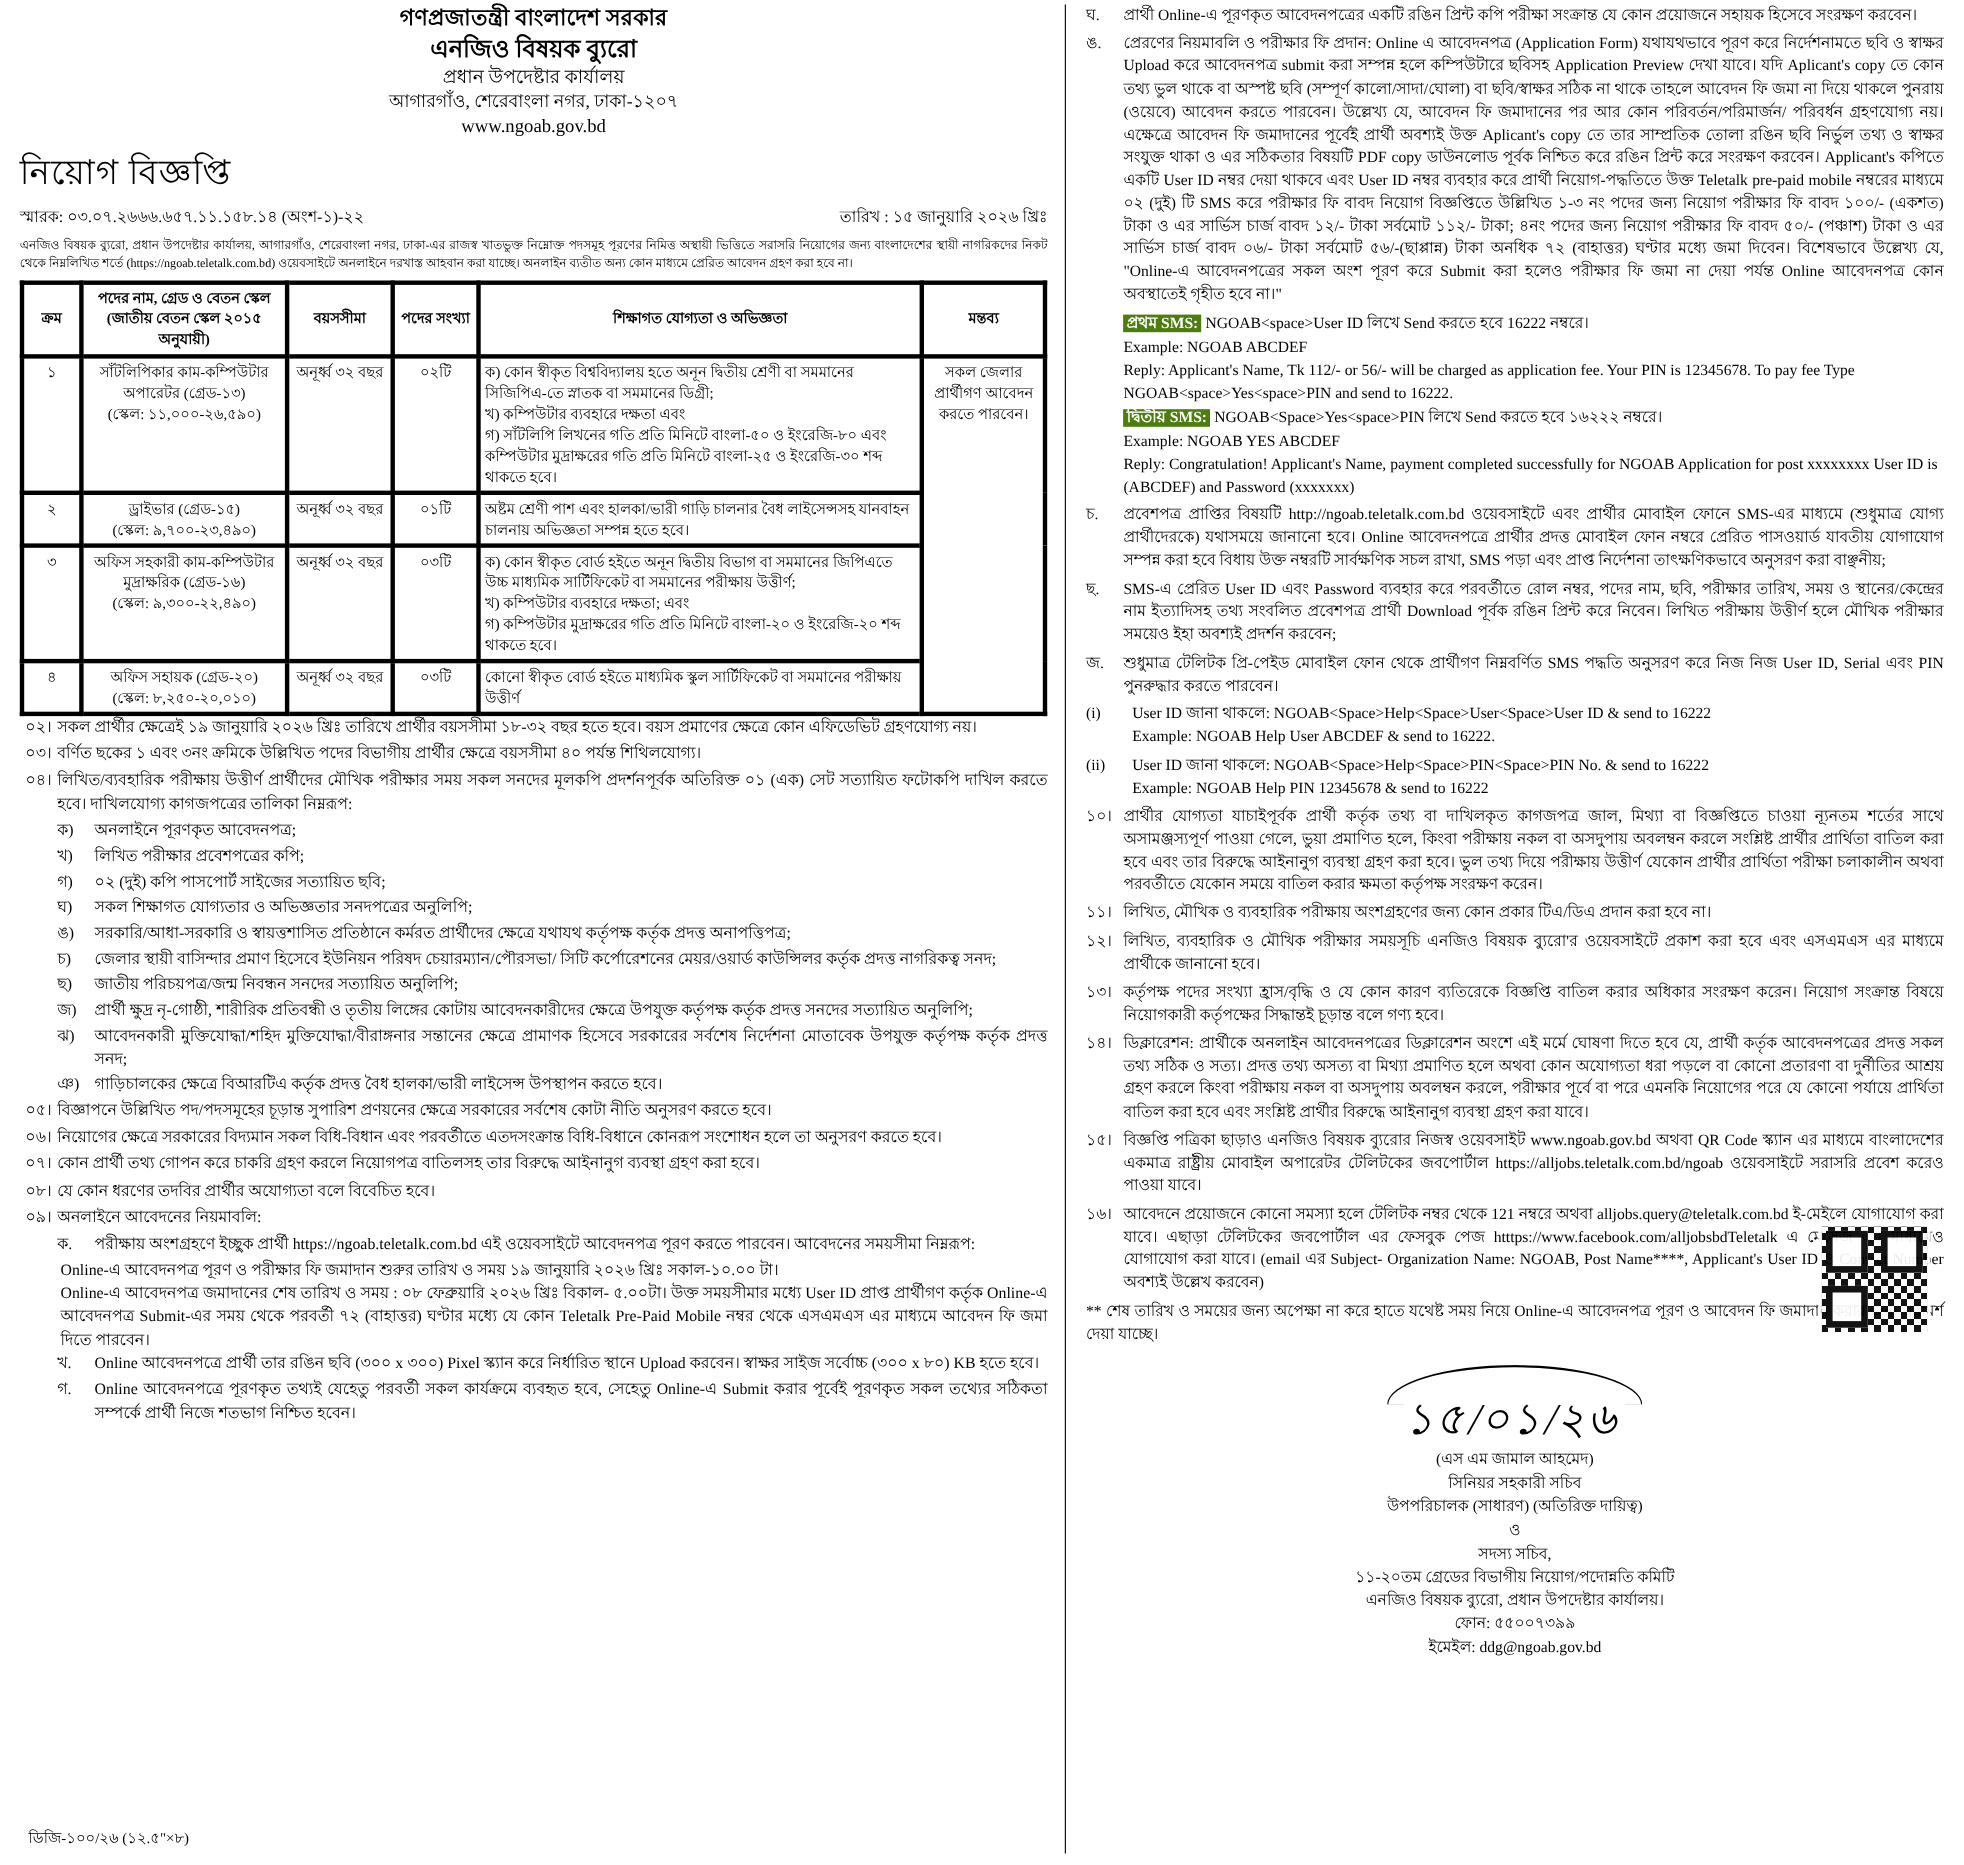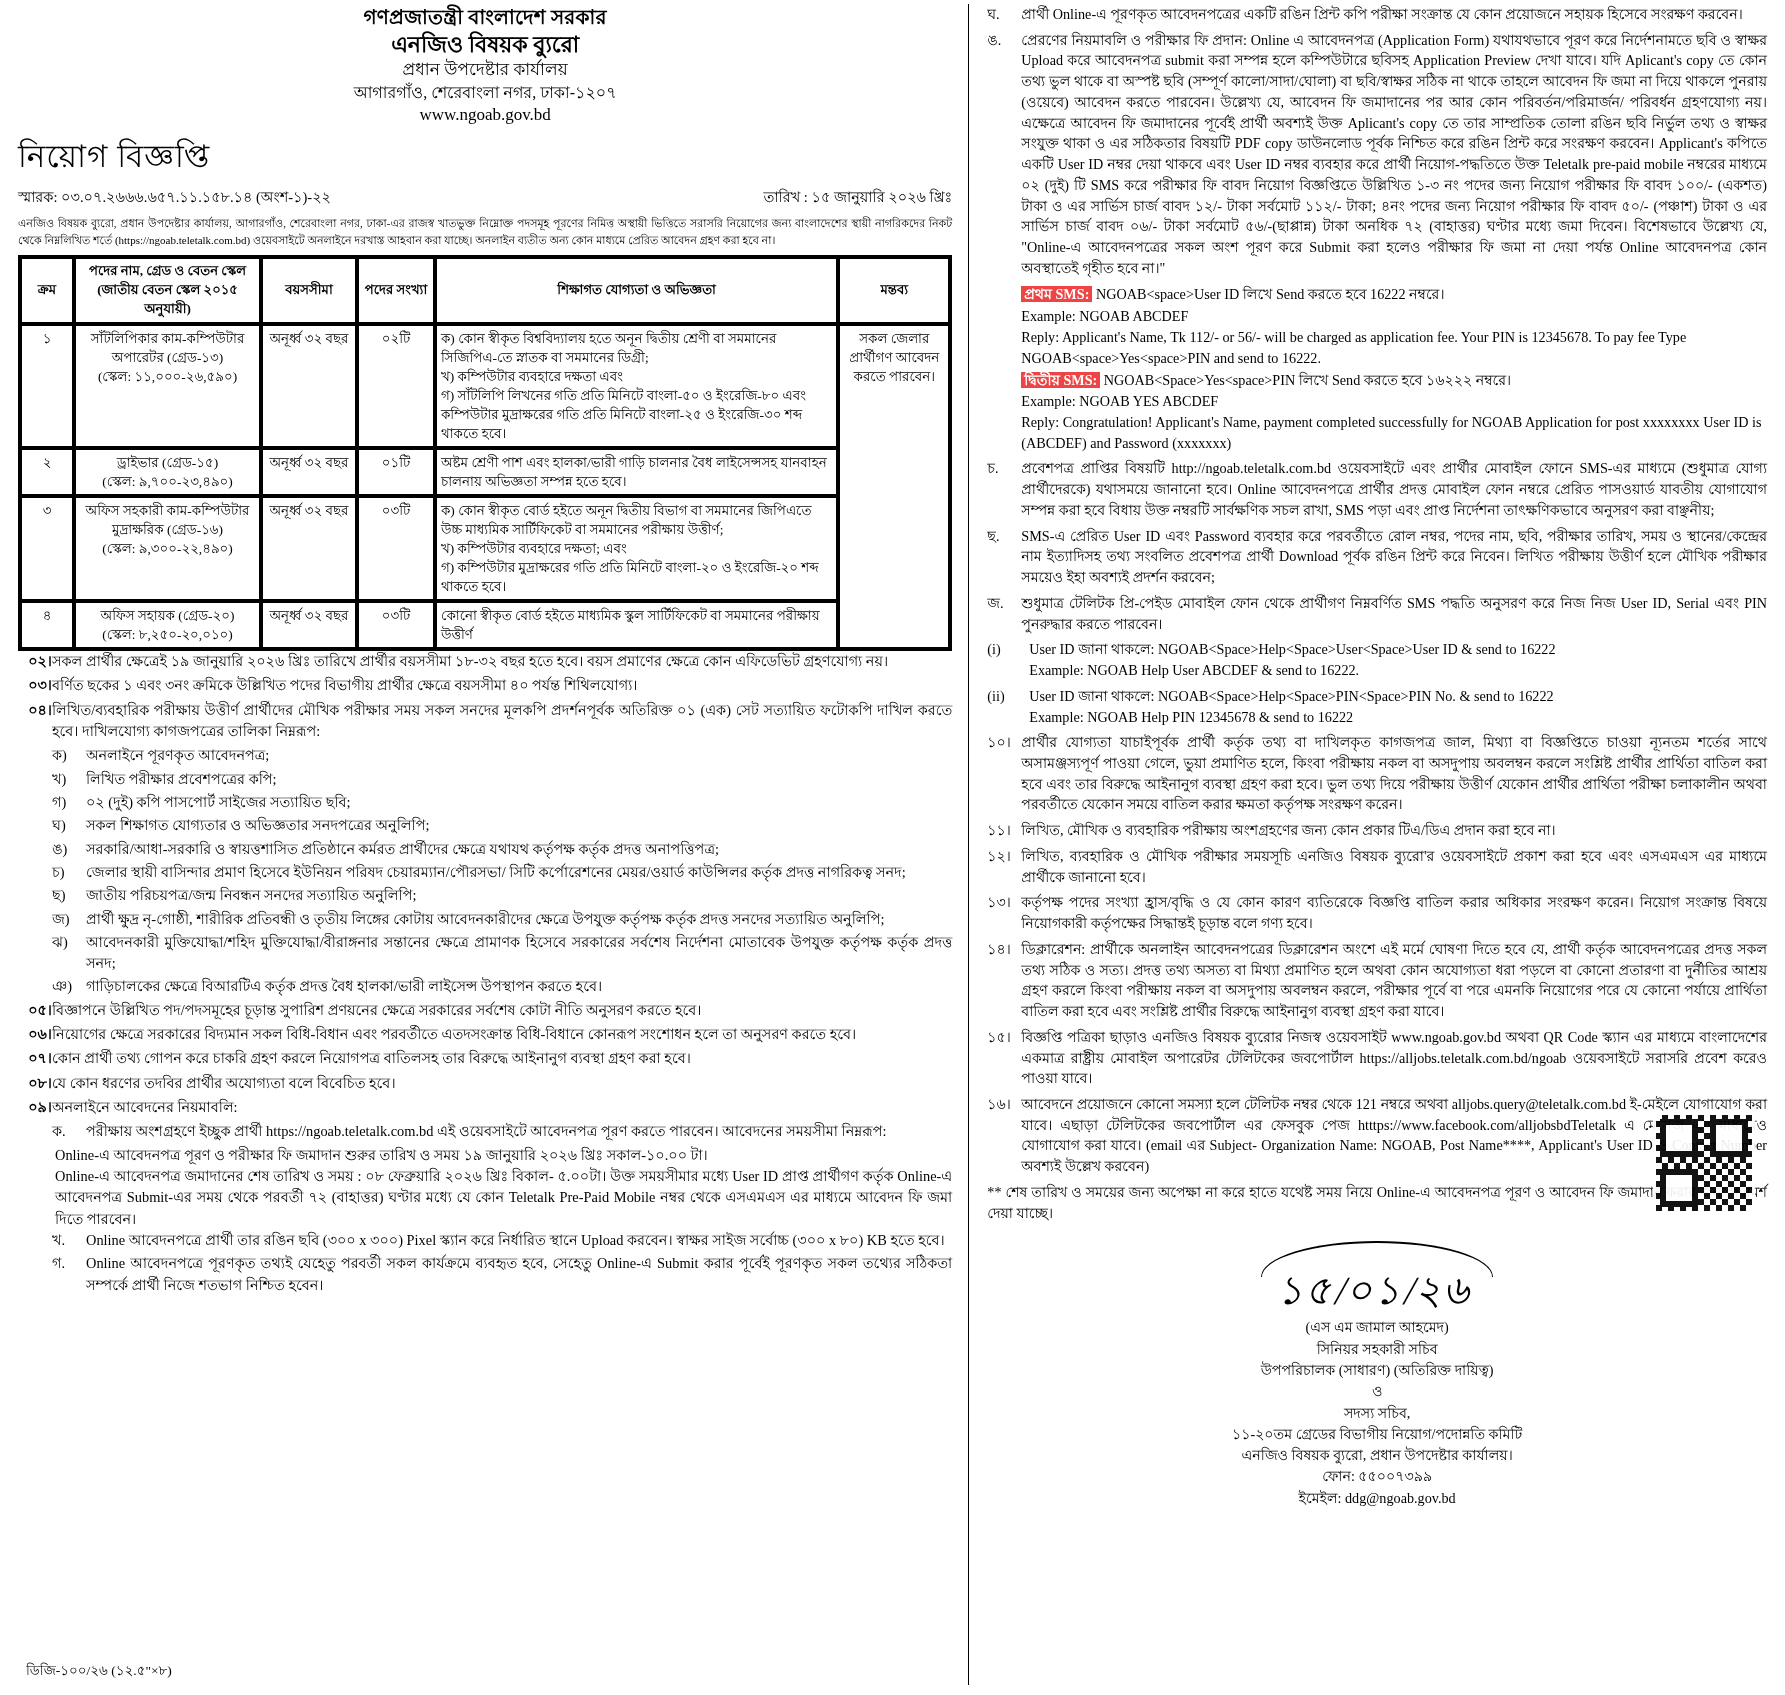--- a/index.html
+++ b/index.html
@@ -79,33 +79,33 @@
   .subline{display:block;}
   
   h3.sec{
     font-size:16.5px;
     font-weight:bold;
     margin:9px 0 4px 0;
     text-decoration:underline;
   }
   .nlist{font-size:14.4px;line-height:1.48;}
   .nrow{display:flex;margin-bottom:3px;}
-  .nrow .num{width:34px;flex:0 0 34px;text-align:right;font-weight:bold;}
+  .nrow .num{width:34px;flex:0 0 34px;text-align:center;}
   .nrow .txt{flex:1;text-align:justify;}
   .sub{display:flex;margin-bottom:2px;padding-left:34px;}
   .sub .num{width:34px;flex:0 0 34px;}
   .sub .txt{flex:1;text-align:justify;}
   .plain{margin-left:37px;text-align:justify;}
   
   .rlist{font-size:14.2px;line-height:1.46;}
   .rrow{display:flex;margin-bottom:5px;}
   .rrow .num{width:34px;flex:0 0 34px;}
   .rrow .txt{flex:1;text-align:justify;}
   .rrow.ind .num{width:42px;flex:0 0 42px;}
-  .sms-label{background:#ef4444;color:#fff;padding:0 3px;font-weight:bold;}
+  .sms-label{background:#4d7c0f;color:#fff;padding:0 3px;font-weight:bold;}
   .mono-ex{display:block;}
   .qr{
     position:absolute;
     width:96px;height:96px;
     right:30px;
     top:1112px;
     background:
       repeating-linear-gradient(0deg,#000 0 6px,#fff 6px 12px),
       repeating-linear-gradient(90deg,#000 0 6px,#fff 6px 12px);
     background-blend-mode:difference;

